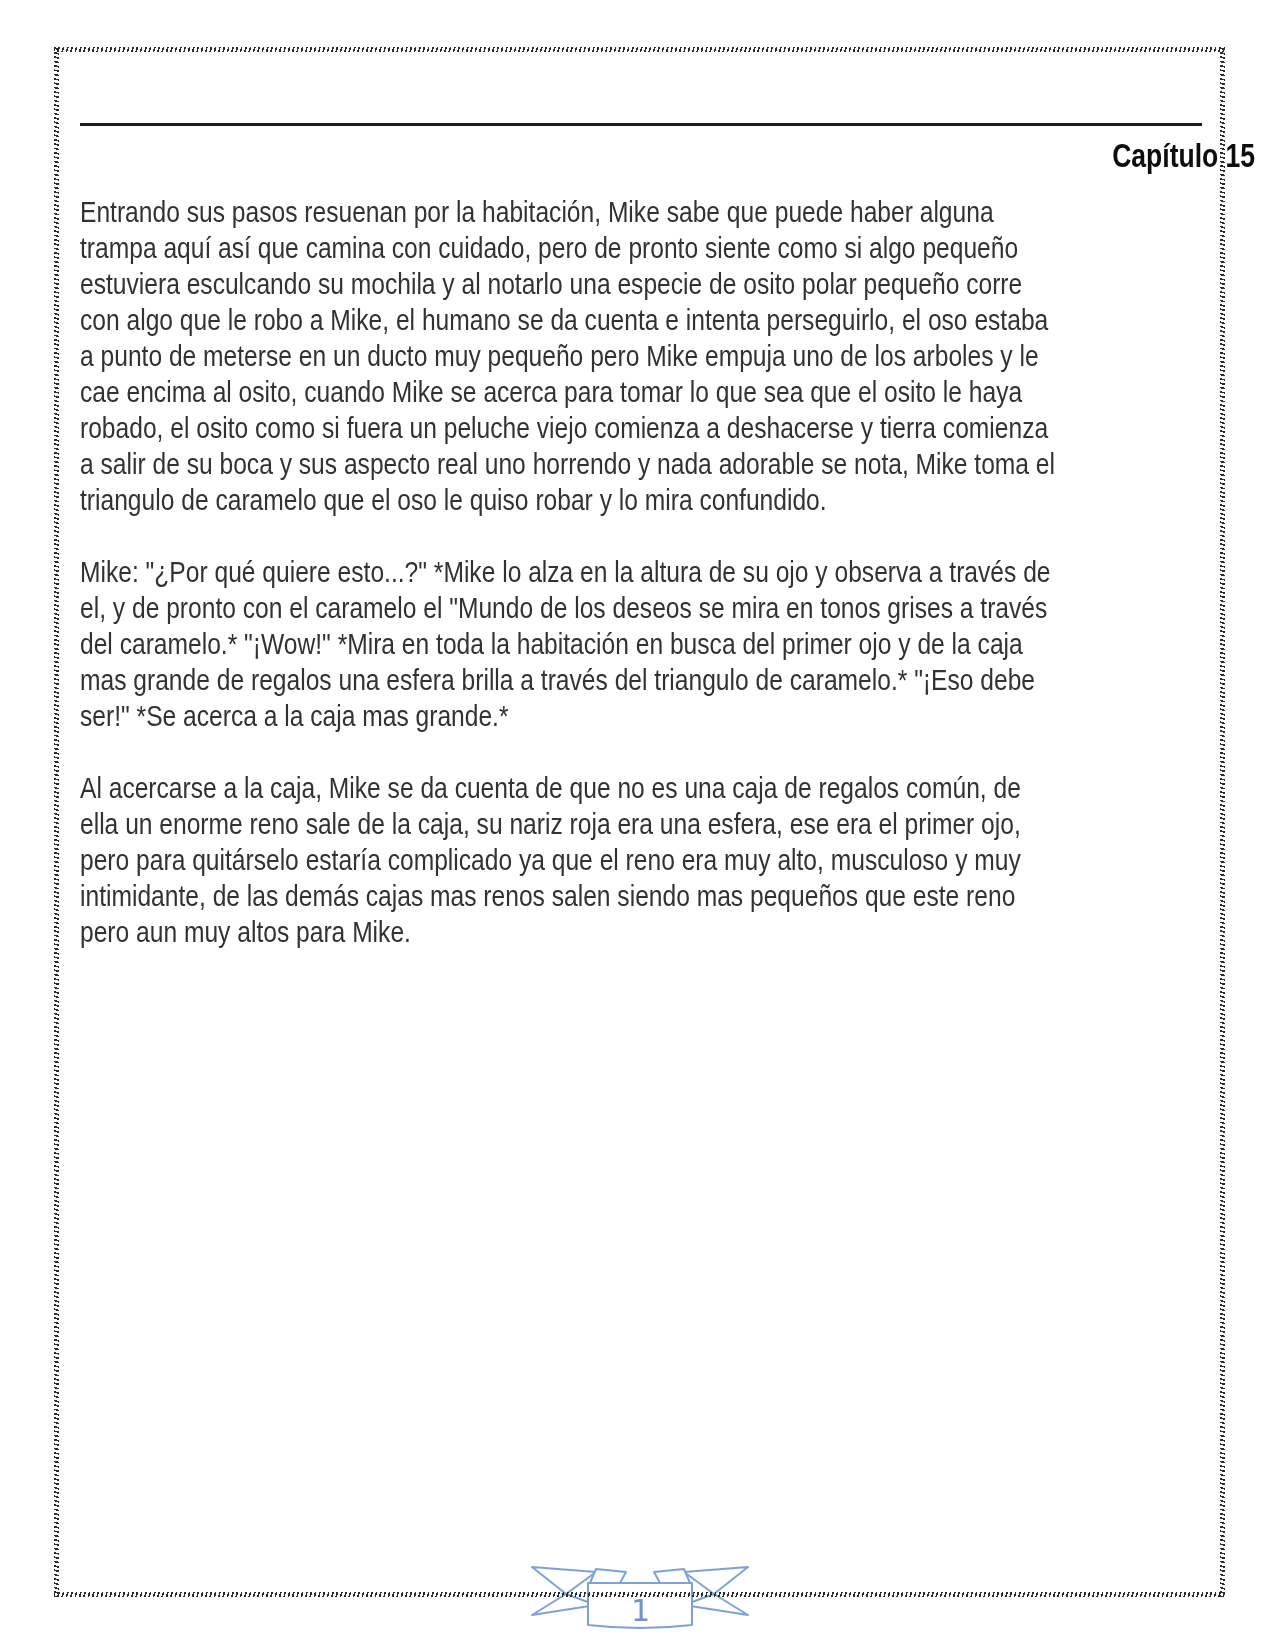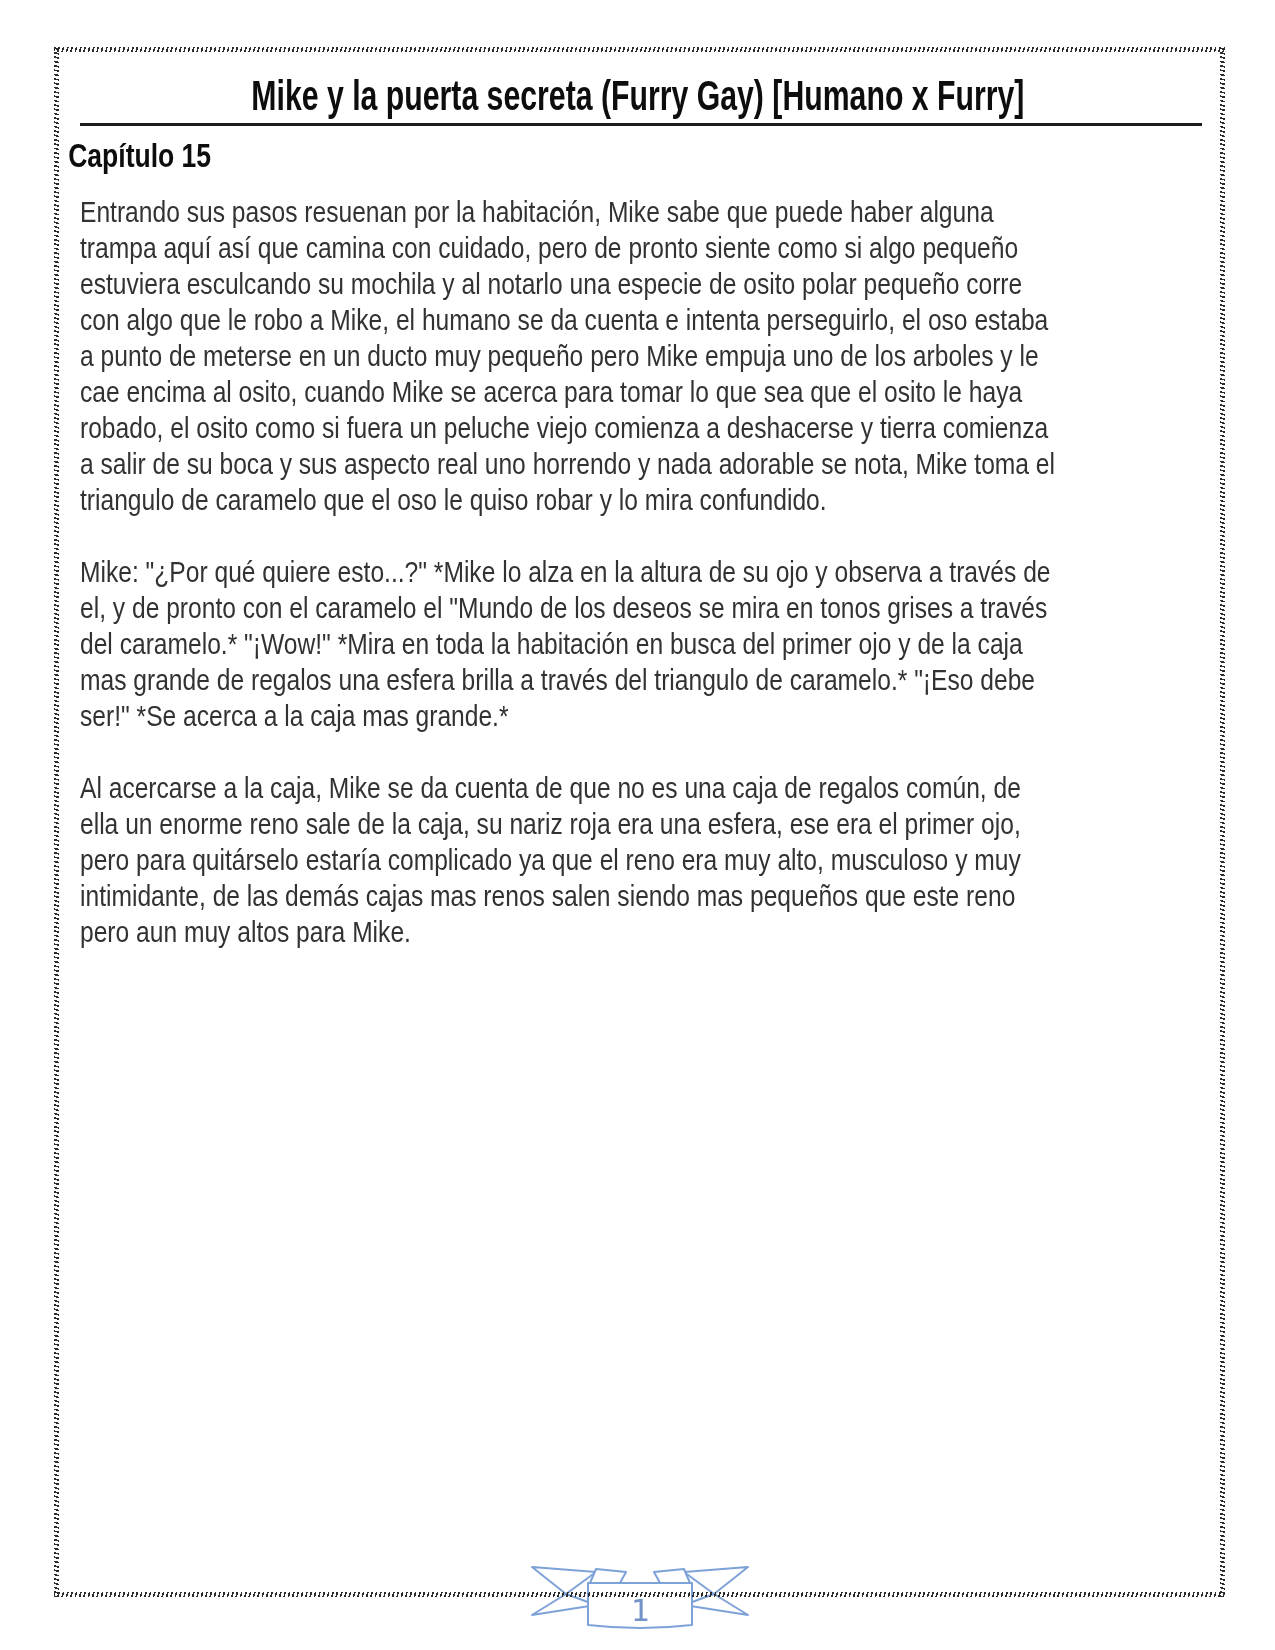--- a/index.html
+++ b/index.html
@@ -40,21 +40,21 @@
     transform-origin:50% 50%;
     font-weight:bold;
     font-size:42px;
     color:#0d0d0d;
     white-space:nowrap;
   }
   .title-rule{
     position:absolute;left:80px;top:123px;width:1122px;height:3px;
     background:#1c1c1c;z-index:1;
   }
-  .chapter-wrap{position:absolute;left:0;right:0;top:136px;text-align:left;z-index:1;padding-left:48px;}
+  .chapter-wrap{position:absolute;left:0;right:0;top:136px;text-align:right;z-index:1;padding-left:48px;}
   .chapter-wrap .scale{
     display:inline-block;
     transform:scaleX(0.78);
     transform-origin:50% 50%;
     font-weight:bold;
     font-size:34px;
     color:#0d0d0d;
     white-space:nowrap;
   }
 
@@ -91,23 +91,20 @@
 </head>
 <body>
 
 <div class="page">
 
   <div class="b-strip b-top"></div>
   <div class="b-strip b-bottom"></div>
   <div class="b-strip b-left"></div>
   <div class="b-strip b-right"></div>
 
-  <div class="title-wrap">
-    <span class="scale">Mike y la puerta secreta (Furry Gay) [Humano x Furry]</span>
-  </div>
   <div class="title-rule"></div>
   <div class="chapter-wrap">
     <span class="scale">Capítulo 15</span>
   </div>
 
   <div class="body-text" id="body-text">
       <div class="para">
         <div class="line">Entrando sus pasos resuenan por la habitación, Mike sabe que puede haber alguna</div>
         <div class="line">trampa aquí así que camina con cuidado, pero de pronto siente como si algo pequeño</div>
         <div class="line">estuviera esculcando su mochila y al notarlo una especie de osito polar pequeño corre</div>

